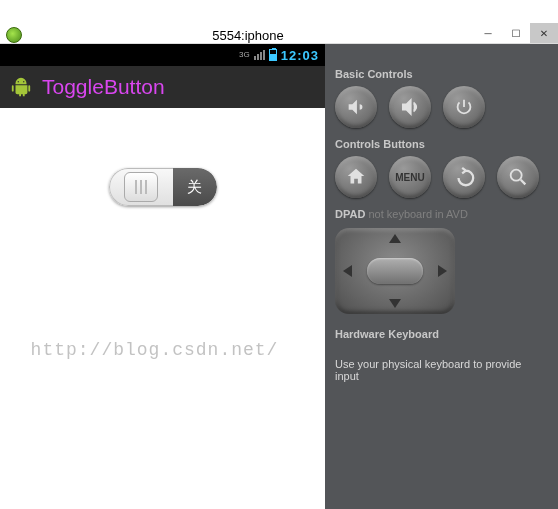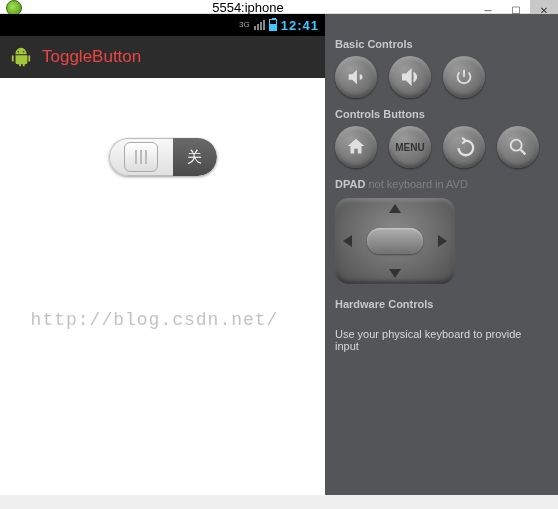--- a/index.html
+++ b/index.html
@@ -1,19 +1,19 @@
 <!DOCTYPE html>
 <html><head>
 <meta charset="utf-8">
 <style>
 * { margin:0; padding:0; box-sizing:border-box; font-family:Arial,sans-serif; }
 body { width:558px; height:509px; background:#f0f0f0; overflow:hidden; }
 
 
-.titlebar { height:14px; background:#fff; display:flex; align-items:flex-start; border-bottom:1px solid #ddd; }
+.titlebar { height:44px; background:#fff; display:flex; align-items:flex-end; border-bottom:1px solid #ddd; }
 .titlebar .appicon { width:16px; height:16px; margin-left:6px; border-radius:50%; background:radial-gradient(circle at 40% 40%,#a4e44c,#4a8a1a); border:1px solid #3a6a0a; }
 .titlebar .title { flex:1; text-align:center; font-size:13px; color:#000; }
 .titlebar .winbtns { display:flex; }
 .titlebar .winbtn { width:28px; height:20px; display:flex; align-items:center; justify-content:center; font-size:10px; color:#333; }
 .titlebar .winbtn.close { background:#c8c8c8; }
 
 .body { display:flex; height:481px; }
 
 
 .phone { width:325px; background:#fff; display:flex; flex-direction:column; }
@@ -26,21 +26,21 @@
 .status .sig i:nth-child(1){height:4px} .status .sig i:nth-child(2){height:6px} .status .sig i:nth-child(3){height:8px} .status .sig i:nth-child(4){height:10px}
 .status .batt { width:8px; height:12px; border:1px solid #3cc8ff; position:relative; }
 .status .batt::before { content:""; position:absolute; top:-2px; left:2px; width:4px; height:1px; background:#3cc8ff; }
 .status .batt::after { content:""; position:absolute; bottom:0; left:0; right:0; height:60%; background:#3cc8ff; }
 .status .clock { font-weight:bold; letter-spacing:1px; }
 
 
 .appbar { height:42px; background:#2c2c2c; display:flex; align-items:center; padding:0 10px; gap:10px; }
 .appbar .droid { width:22px; height:22px; position:relative; }
 .appbar .droid svg { width:22px; height:22px; }
-.appbar .apptxt { color:#ef4444; font-size:17px; }
+.appbar .apptxt { color:#d946ef; font-size:21px; }
 
 
 .content { flex:1; background:#fff; position:relative; display:flex; justify-content:center; padding-top:60px; }
 .watermark { position:absolute; top:232px; left:0; right:16px; text-align:center; font-size:18px; color:rgba(120,120,120,0.45); font-family:"Courier New",monospace; letter-spacing:1px; pointer-events:none; }
 
 
 .toggle { width:108px; height:38px; border-radius:19px; display:flex; overflow:hidden; box-shadow:0 1px 3px rgba(0,0,0,0.4); }
 .toggle .track-l { flex:1; background:linear-gradient(#f8f8f8,#e0e0e0); border:1px solid #bbb; border-right:none; border-radius:19px 0 0 19px; position:relative; display:flex; align-items:center; justify-content:center; }
 .toggle .knob { width:34px; height:30px; background:linear-gradient(#fff,#ddd); border:1px solid #aaa; border-radius:6px; display:flex; align-items:center; justify-content:center; gap:3px; }
 .toggle .knob i { width:2px; height:14px; background:#bbb; display:block; }
@@ -87,21 +87,21 @@
   <div class="phone">
     <div class="status">
       <span class="net">3G</span>
       <span class="sig">
           <i></i>
           <i></i>
           <i></i>
           <i></i>
         </span>
       <span class="batt"></span>
-      <span class="clock">12:41</span>
+      <span class="clock">12:03</span>
     </div>
     <div class="appbar">
       <span class="droid">
         <svg viewBox="0 0 24 24">
             <path fill="#a4c639" d="M6 8a6 6 0 0112 0v1H6V8zm-1 2h14v8a2 2 0 01-2 2h-1v2h-2v-2h-2v2h-2v-2H8a2 2 0 01-2-2v-8H5zm-2 0a1 1 0 011 1v5a1 1 0 01-2 0v-5a1 1 0 011-1zm18 0a1 1 0 011 1v5a1 1 0 01-2 0v-5a1 1 0 011-1zM9 5.5A.75.75 0 109 7a.75.75 0 000-1.5zm6 0A.75.75 0 1015 7a.75.75 0 000-1.5z"></path>
           </svg>
       </span>
       <span class="apptxt">ToggleButton</span>
     </div>
     <div class="content">
@@ -167,17 +167,17 @@
       <div class="dpadnote"><b>DPAD</b><span> not keyboard in AVD</span></div>
       <div class="dpad">
         <div class="arr up"></div>
         <div class="arr down"></div>
         <div class="arr left"></div>
         <div class="arr right"></div>
         <div class="center"></div>
       </div>
     </div>
     <div class="kbnote">
-      <div class="t1">Hardware Controls</div>
+      <div class="t1">Hardware Keyboard</div>
       <div class="t2">Use your physical keyboard to provide input</div>
     </div>
   </div>
 </div>
 
 </body></html>

